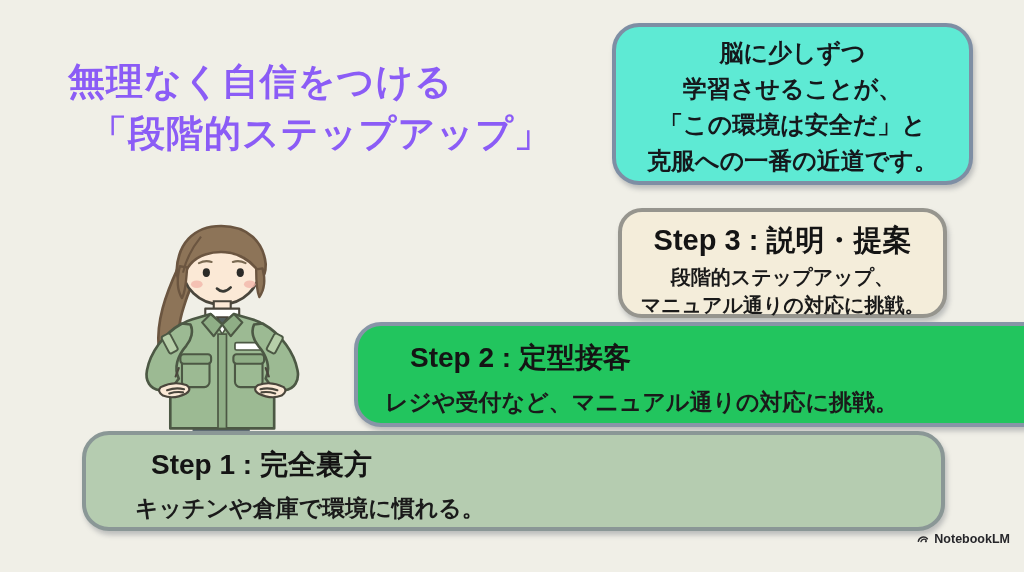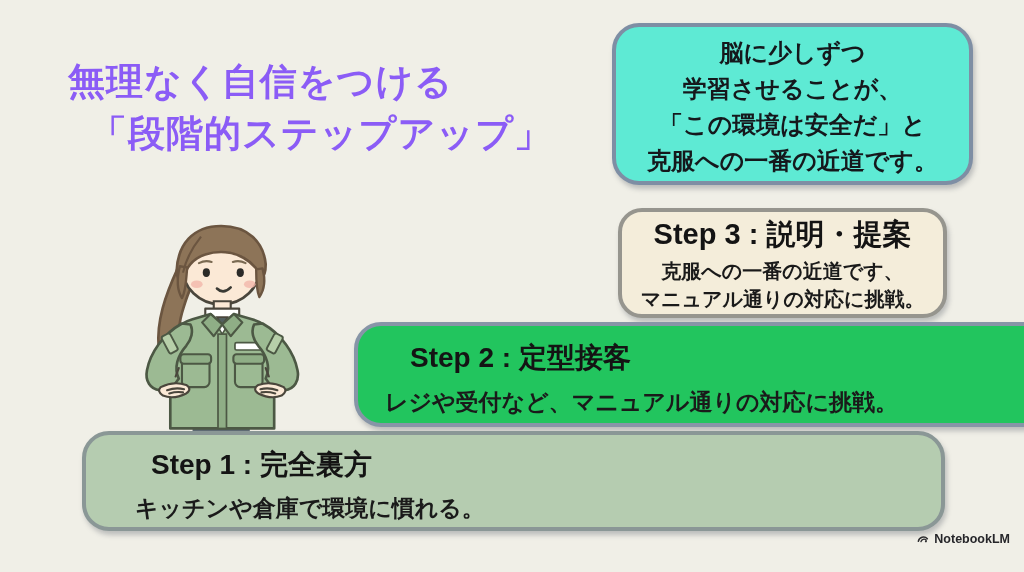--- a/index.html
+++ b/index.html
@@ -35,21 +35,21 @@
   }
   .callout .c-line{
     font-size:24px;font-weight:800;line-height:36px;color:#15181c;
   }
   
   .step-title{font-size:28px;font-weight:800;color:#141414;}
   .step-line{font-size:22px;font-weight:700;color:#1a1a1a;}
   .s3{
     left:618px;top:208px;width:329px;height:110px;
     background:#f4edda;border:4px solid #96958e;
-    text-align:center;padding-top:3px;border-radius:24px;
+    text-align:center;padding-top:9px;border-radius:24px;
   }
   .s3 .step-title{font-size:29px;}
   .s3 .step-line{font-size:20px;line-height:27px;margin-top:3px;}
   .s3 .step-line + .step-line{margin-top:1px;}
   .s2{
     left:354px;top:322px;width:706px;height:105px;
     background:#22c55e;border:4px solid #8795a7;
   }
   .s2 .step-title{margin:13px 0 0 52px;}
   .s2 .step-line{margin:10px 0 0 27px;font-size:23px;}
@@ -151,21 +151,21 @@
 
   <div class="box callout">
     <div class="c-line">脳に少しずつ</div>
     <div class="c-line">学習させることが、</div>
     <div class="c-line">「この環境は安全だ」と</div>
     <div class="c-line">克服への一番の近道です。</div>
   </div>
 
   <div class="box s3">
     <div class="step-title">Step 3 : 説明・提案</div>
-    <div class="step-line">克服への一番の近道です、</div>
+    <div class="step-line">段階的ステップアップ、</div>
     <div class="step-line">マニュアル通りの対応に挑戦。</div>
   </div>
 
   <div class="box s2">
     <div class="step-title">Step 2 : 定型接客</div>
     <div class="step-line">レジや受付など、マニュアル通りの対応に挑戦。</div>
   </div>
 
   <div class="box s1">
     <div class="step-title">Step 1 : 完全裏方</div>

